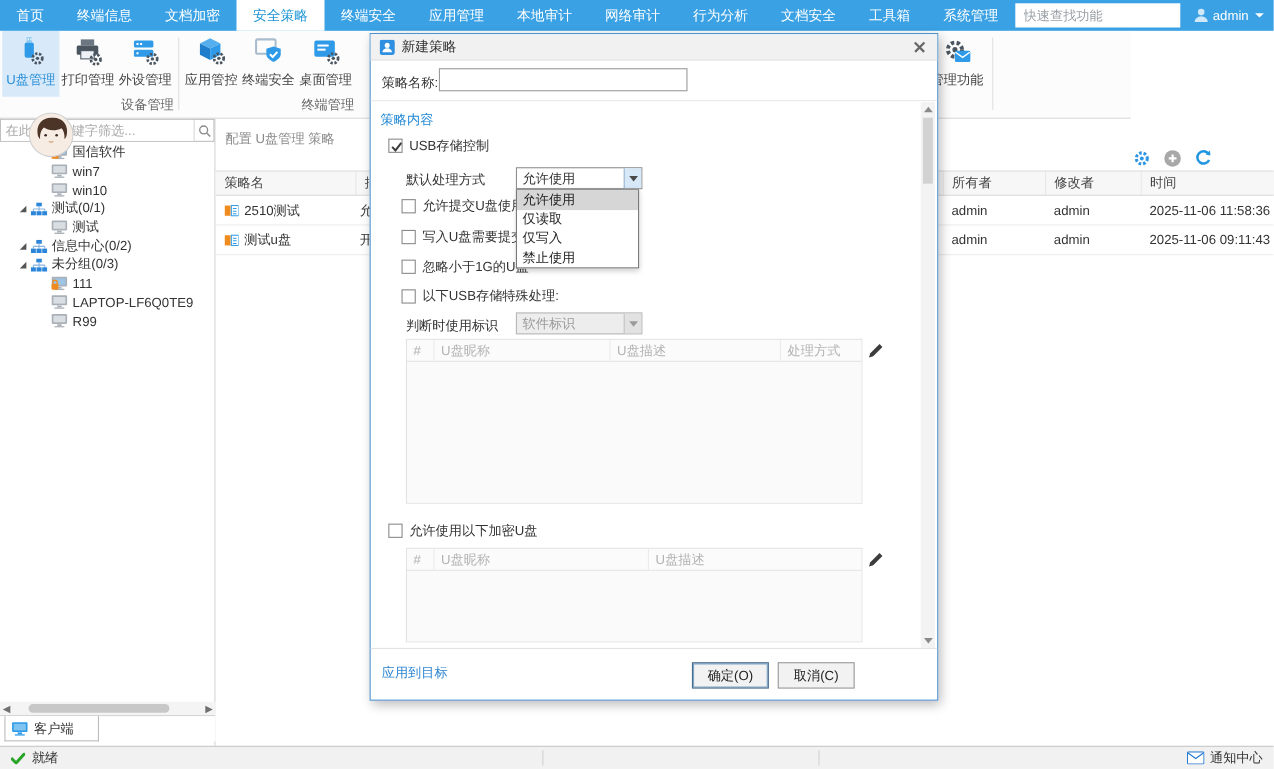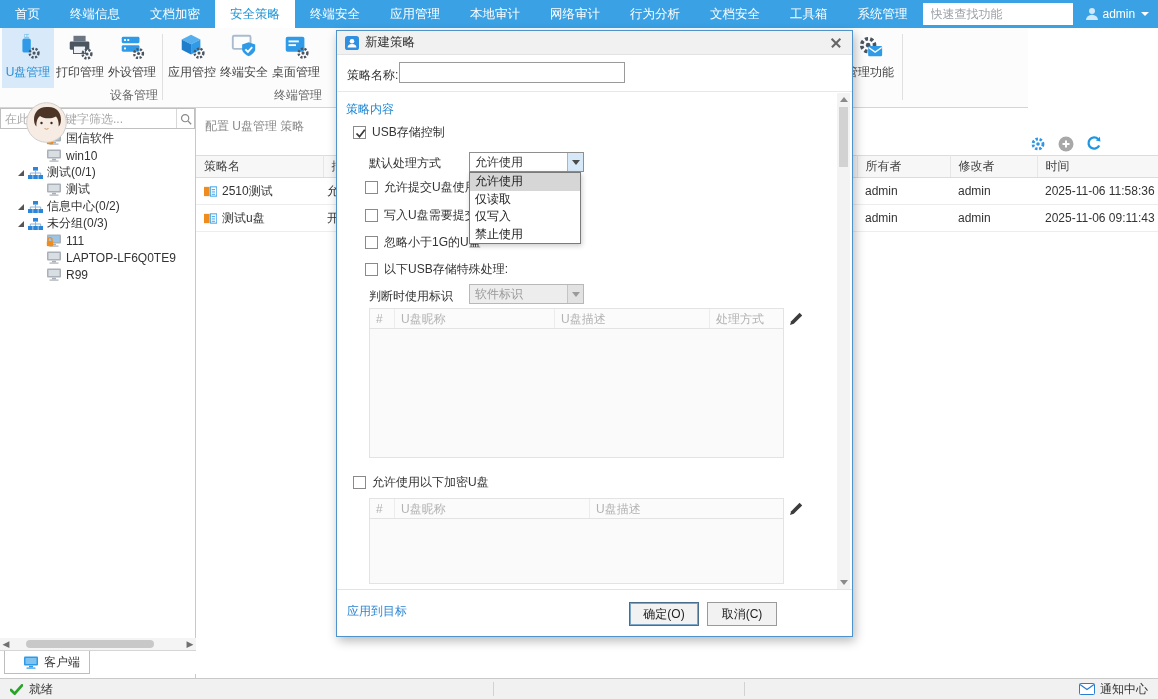--- a/index.html
+++ b/index.html
@@ -35,21 +35,21 @@
   .tree { position:absolute; left:0; top:22px; width:100%; }
   .trow { height:17px; display:flex; align-items:center; gap:4px; white-space:nowrap; cursor:default; }
   .tri-exp { width:0; height:0; border-bottom:6px solid #555; border-left:6px solid transparent; }
   .lvl0 { padding-left:4px; } .lvl1 { padding-left:18px; } .lvl2 { padding-left:46px; }
   .tlabel { font-size:12px; color:#333; }
   .avatar { position:absolute; left:26px; top:-6px; width:41px; height:41px; z-index:20; }
   .hscroll { position:absolute; left:0; top:530px; width:196px; height:12px; background:#f4f4f4; display:flex; align-items:center; }
   .hs-arrow { width:12px; text-align:center; color:#707070; font-size:9px; line-height:12px; }
   .hs-thumb { height:8px; background:#c8c8c8; border-radius:4px; width:128px; margin-left:14px; }
   .tabbar { position:absolute; left:0; top:542px; width:196px; height:24px; background:#fff; border-top:1px solid #d5d5d5; }
-  .tab-client { position:absolute; left:4px; top:0; height:23px; width:86px; background:#fff; border:1px solid #bdbdbd; border-top:none; display:flex; align-items:center; gap:5px; padding-left:18px; font-size:12px; color:#333; }
+  .tab-client { position:absolute; left:4px; top:0; height:23px; width:86px; background:#fff; border:1px solid #bdbdbd; border-top:none; display:flex; align-items:center; gap:5px; padding-left:5px; font-size:12px; color:#333; }
 
   
   .mainpanel { position:absolute; left:196px; top:108px; width:962px; height:570px; background:#fff; }
   .main-title { position:absolute; left:9px; top:10px; color:#8a8a8a; font-size:12px; }
   .main-tools { position:absolute; right:56px; top:28px; display:flex; gap:12px; align-items:center; }
   .mtable { position:absolute; left:0; top:47px; width:962px; border-collapse:collapse; table-layout:fixed; }
   .mtable th { height:22px; text-align:left; font-weight:normal; font-size:12px; color:#444; background:#f7f7f7; border-top:1px solid #dcdcdc; border-bottom:1px solid #dcdcdc; border-right:1px solid #e6e6e6; padding:0 0 0 8px; }
   .mtable td { height:27px; font-size:12px; color:#333; border-bottom:1px solid #ededed; padding:0 0 0 8px; white-space:nowrap; overflow:hidden; }
   .mtable td.c2 { padding-left:4px; }
   .cell-flex { display:flex; align-items:center; gap:5px; }
@@ -324,20 +324,26 @@
   </div>
   <svg class="avatar">
       <use href="#s-avatar"></use>
     </svg>
   <div class="tree">
     <div class="trow lvl2">
       <svg width="16" height="13">
           <use href="#s-pclock"></use>
         </svg>
       <span class="tlabel">国信软件</span>
+    </div>
+    <div class="trow lvl2">
+      <svg width="16" height="13">
+          <use href="#s-pc"></use>
+        </svg>
+      <span class="tlabel">win7</span>
     </div>
     <div class="trow lvl2">
       <svg width="16" height="13">
           <use href="#s-pc"></use>
         </svg>
       <span class="tlabel">win10</span>
     </div>
     <div class="trow lvl1">
       <span class="tri-exp"></span>
       <svg width="15" height="12">

